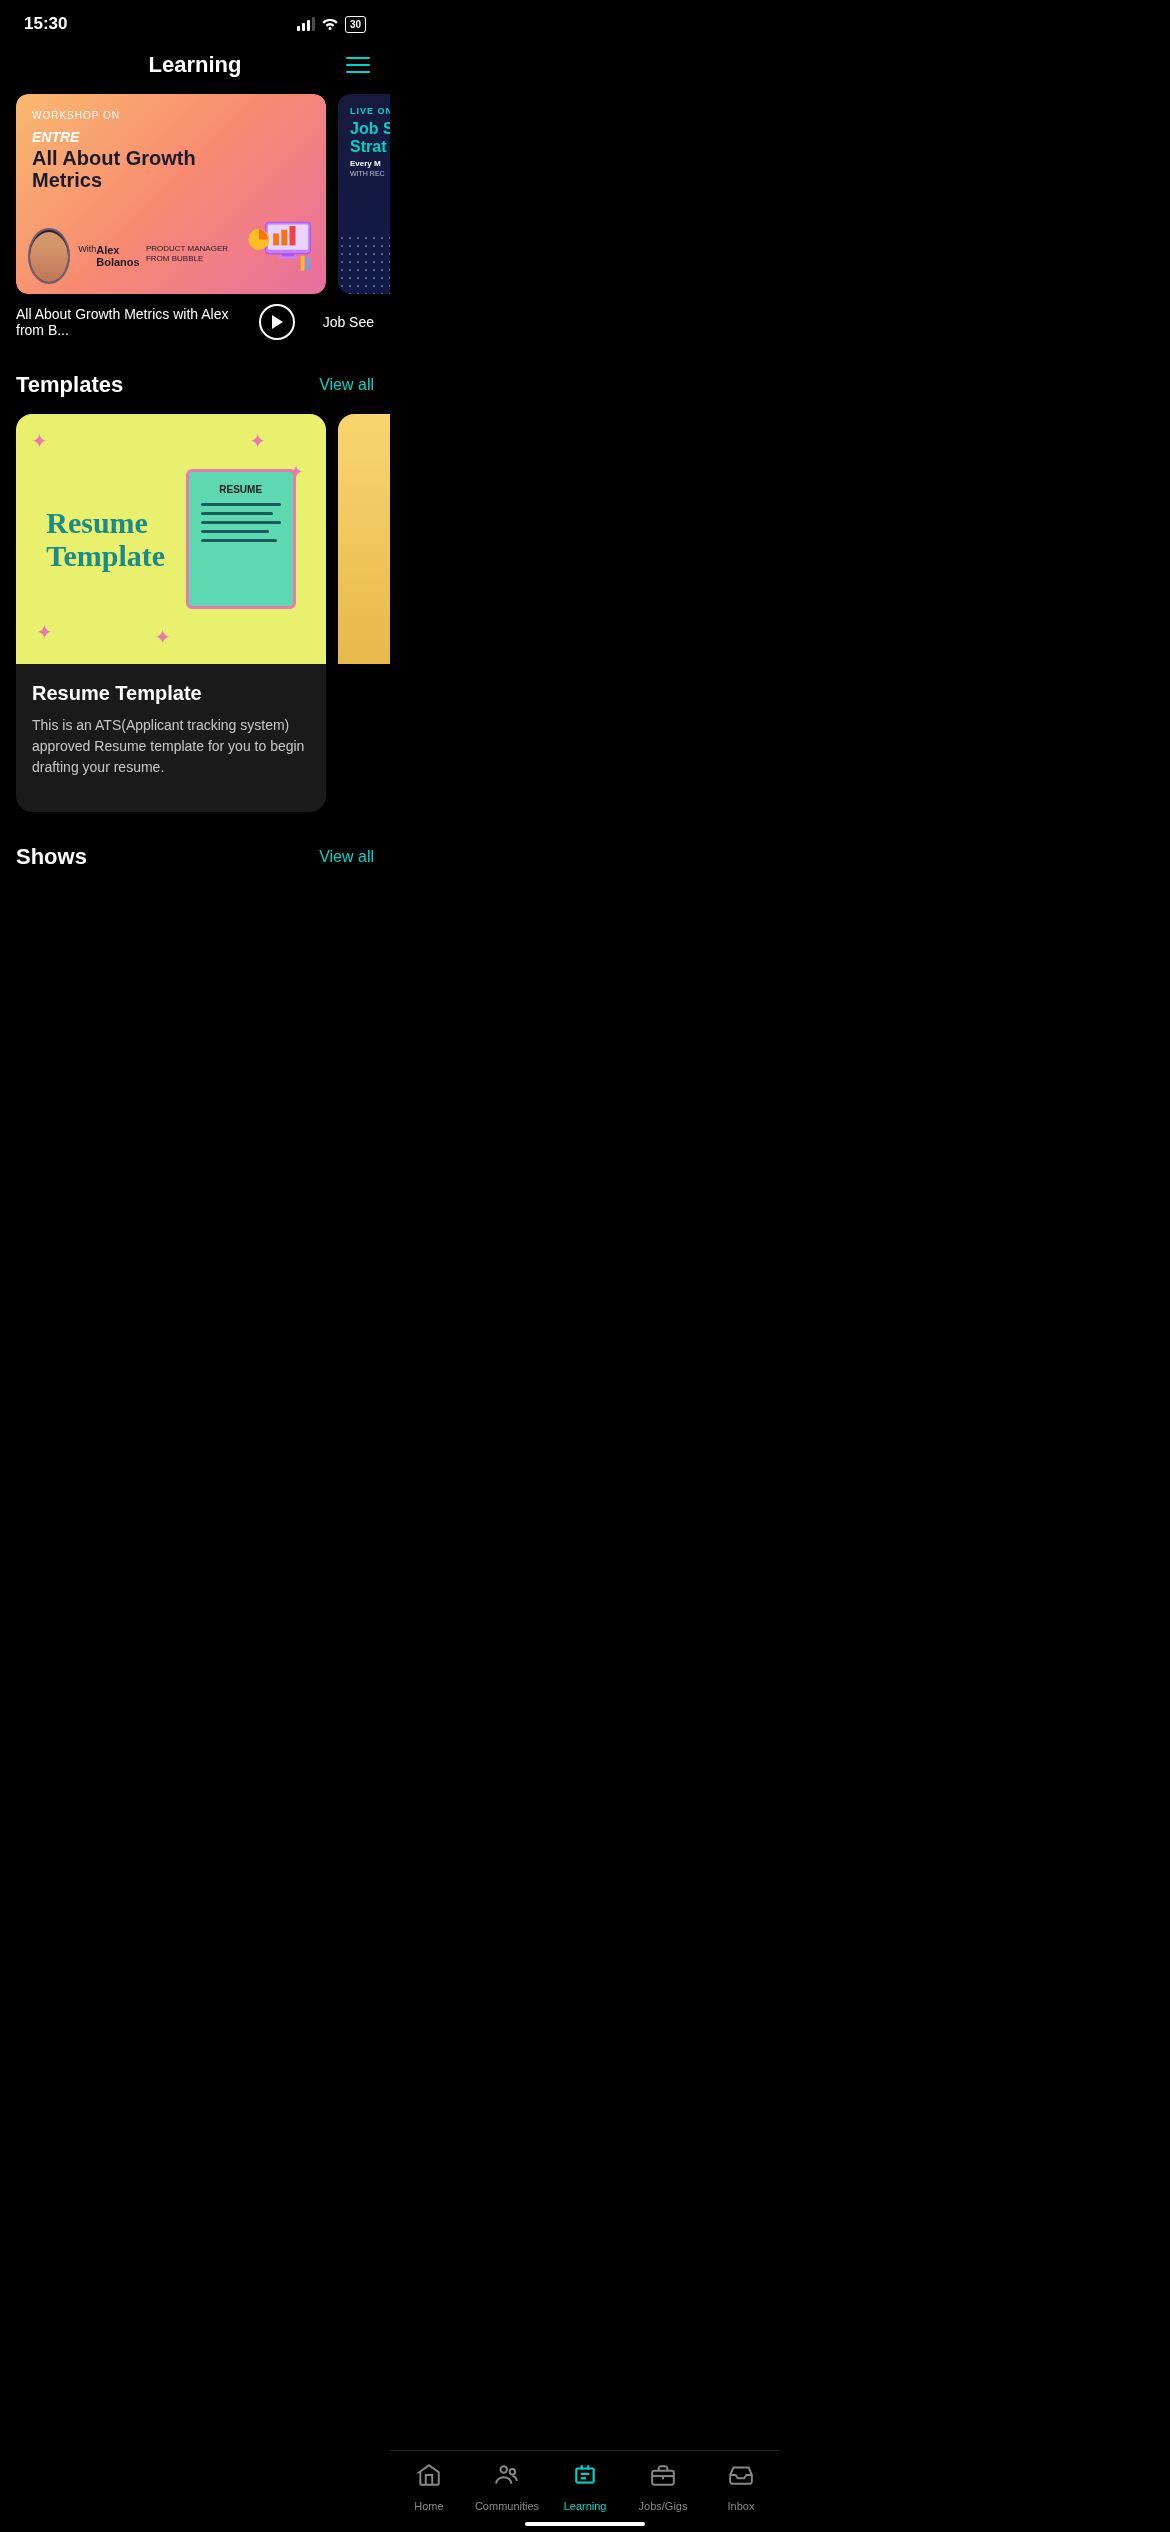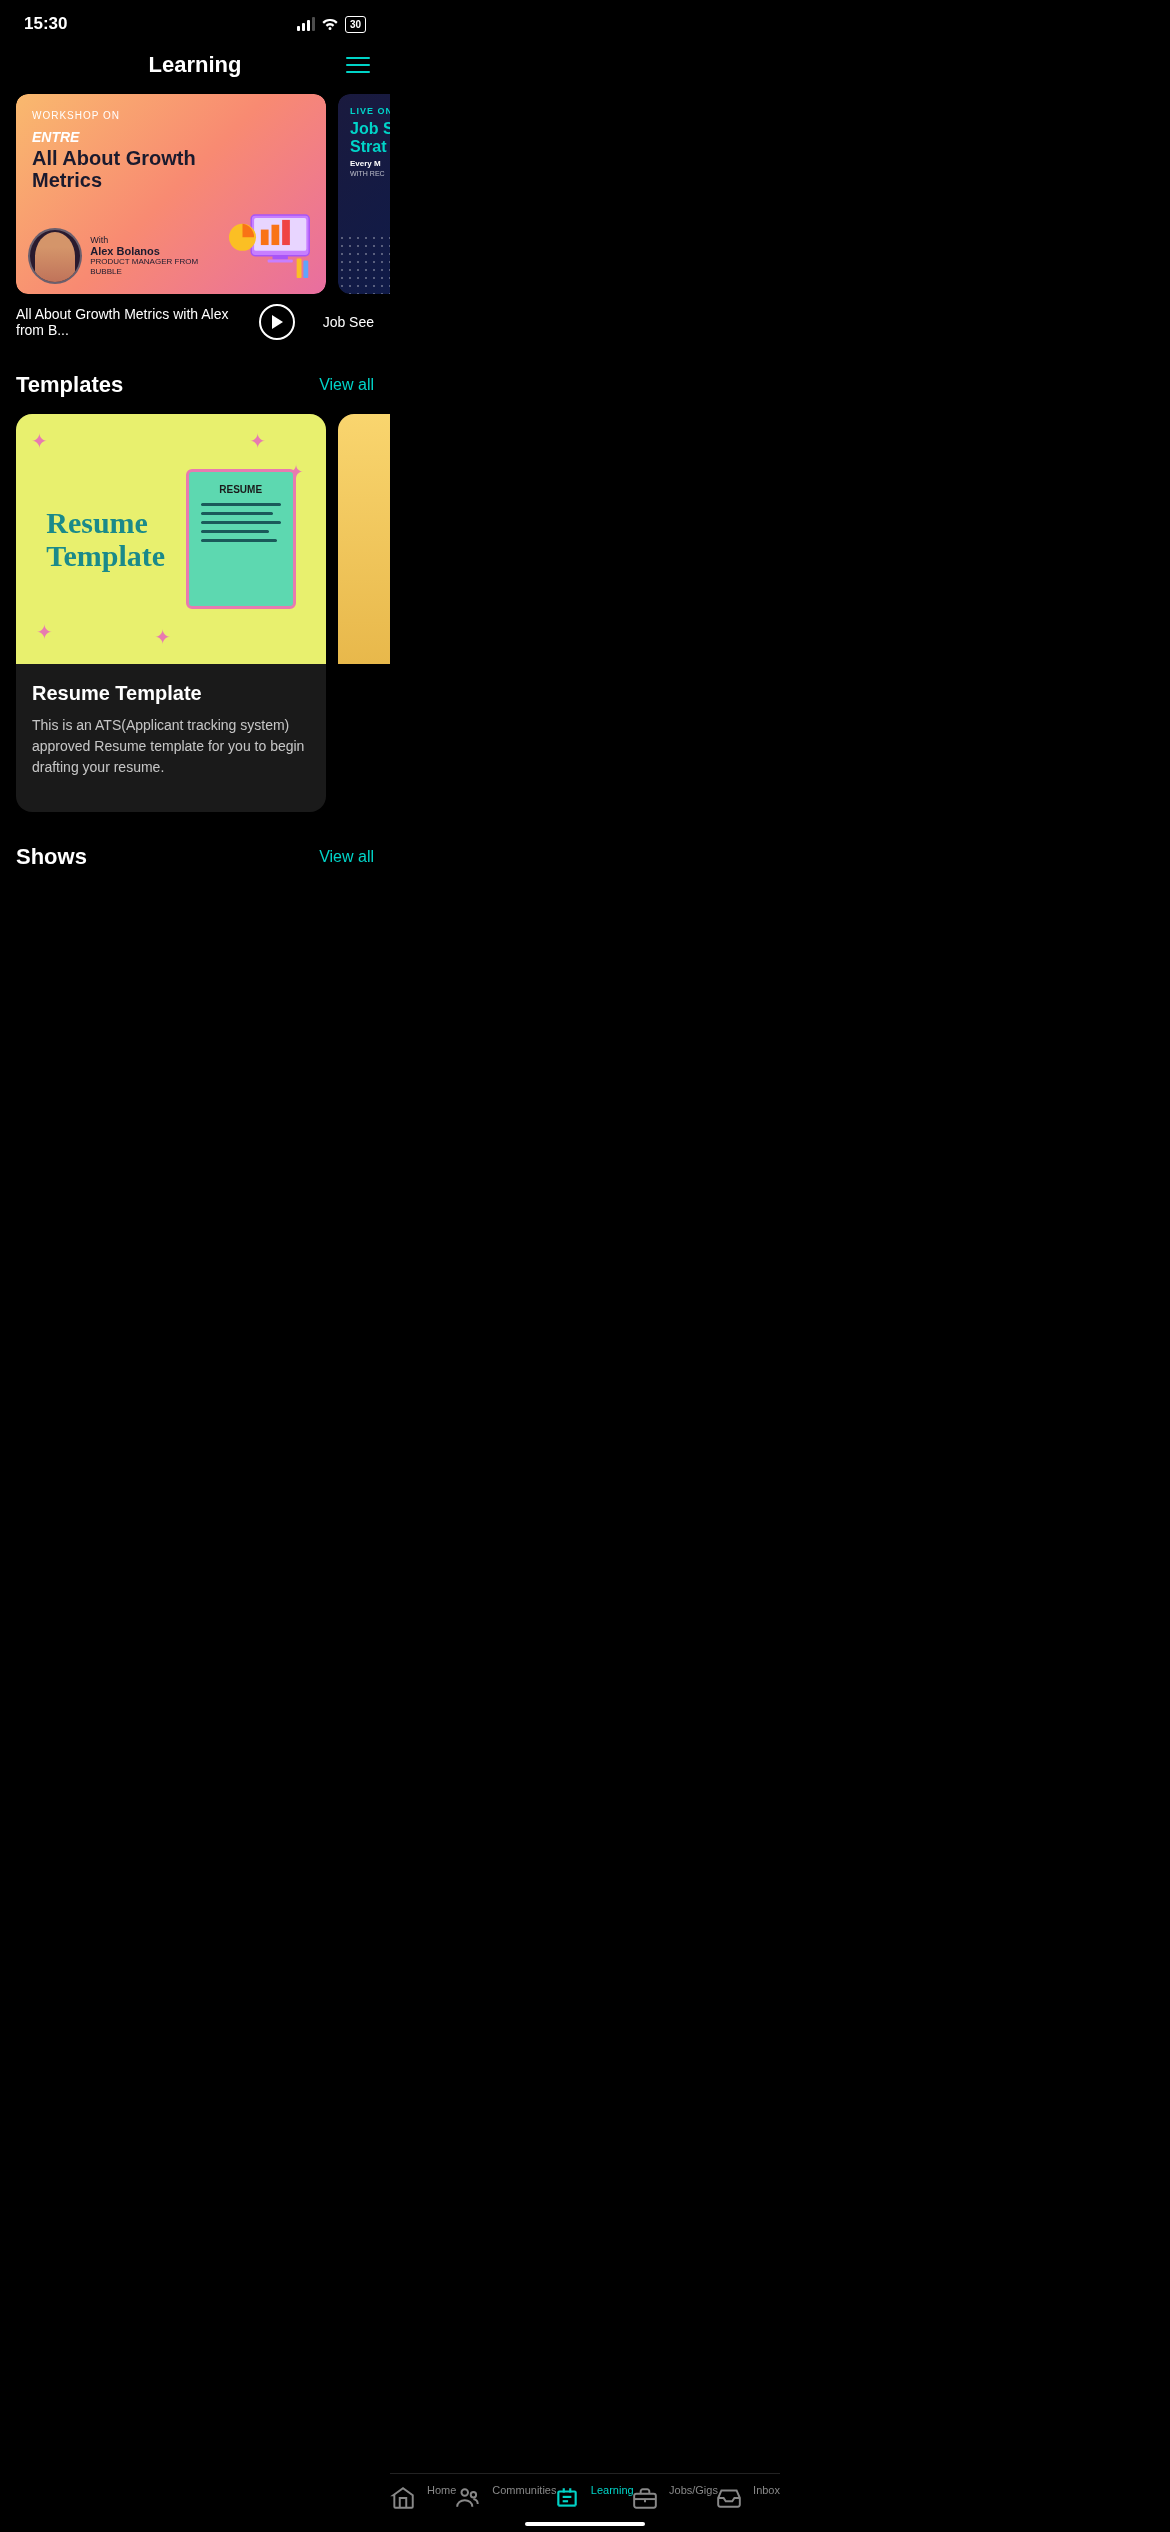--- a/index.html
+++ b/index.html
@@ -165,21 +165,21 @@
     }
     .host-avatar-person {
       width: 40px;
       height: 50px;
       background: linear-gradient(180deg, #d4956a 30%, #c0735a 100%);
       border-radius: 50% 50% 0 0;
       position: relative;
     }
     .host-text {
       display: flex;
-      flex-direction: column;
+      flex-direction: row;
     }
     .host-with {
       font-size: 9px;
       color: #1a1a2e;
       font-weight: 500;
     }
     .host-name {
       font-size: 11px;
       font-weight: 800;
       color: #1a1a2e;
@@ -434,21 +434,22 @@
       width: 390px;
       background: #000;
       border-top: 1px solid #222;
       display: flex;
       justify-content: space-around;
       align-items: flex-start;
       padding: 10px 0 20px;
     }
     .nav-item {
       display: flex;
-      flex-direction: row;
+      flex-direction: column;
+      align-items: center;
       gap: 11px;
       cursor: pointer;
       min-width: 64px;
     }
     .nav-icon {
       width: 28px;
       height: 28px;
       display: flex;
       align-items: center;
       justify-content: center;

